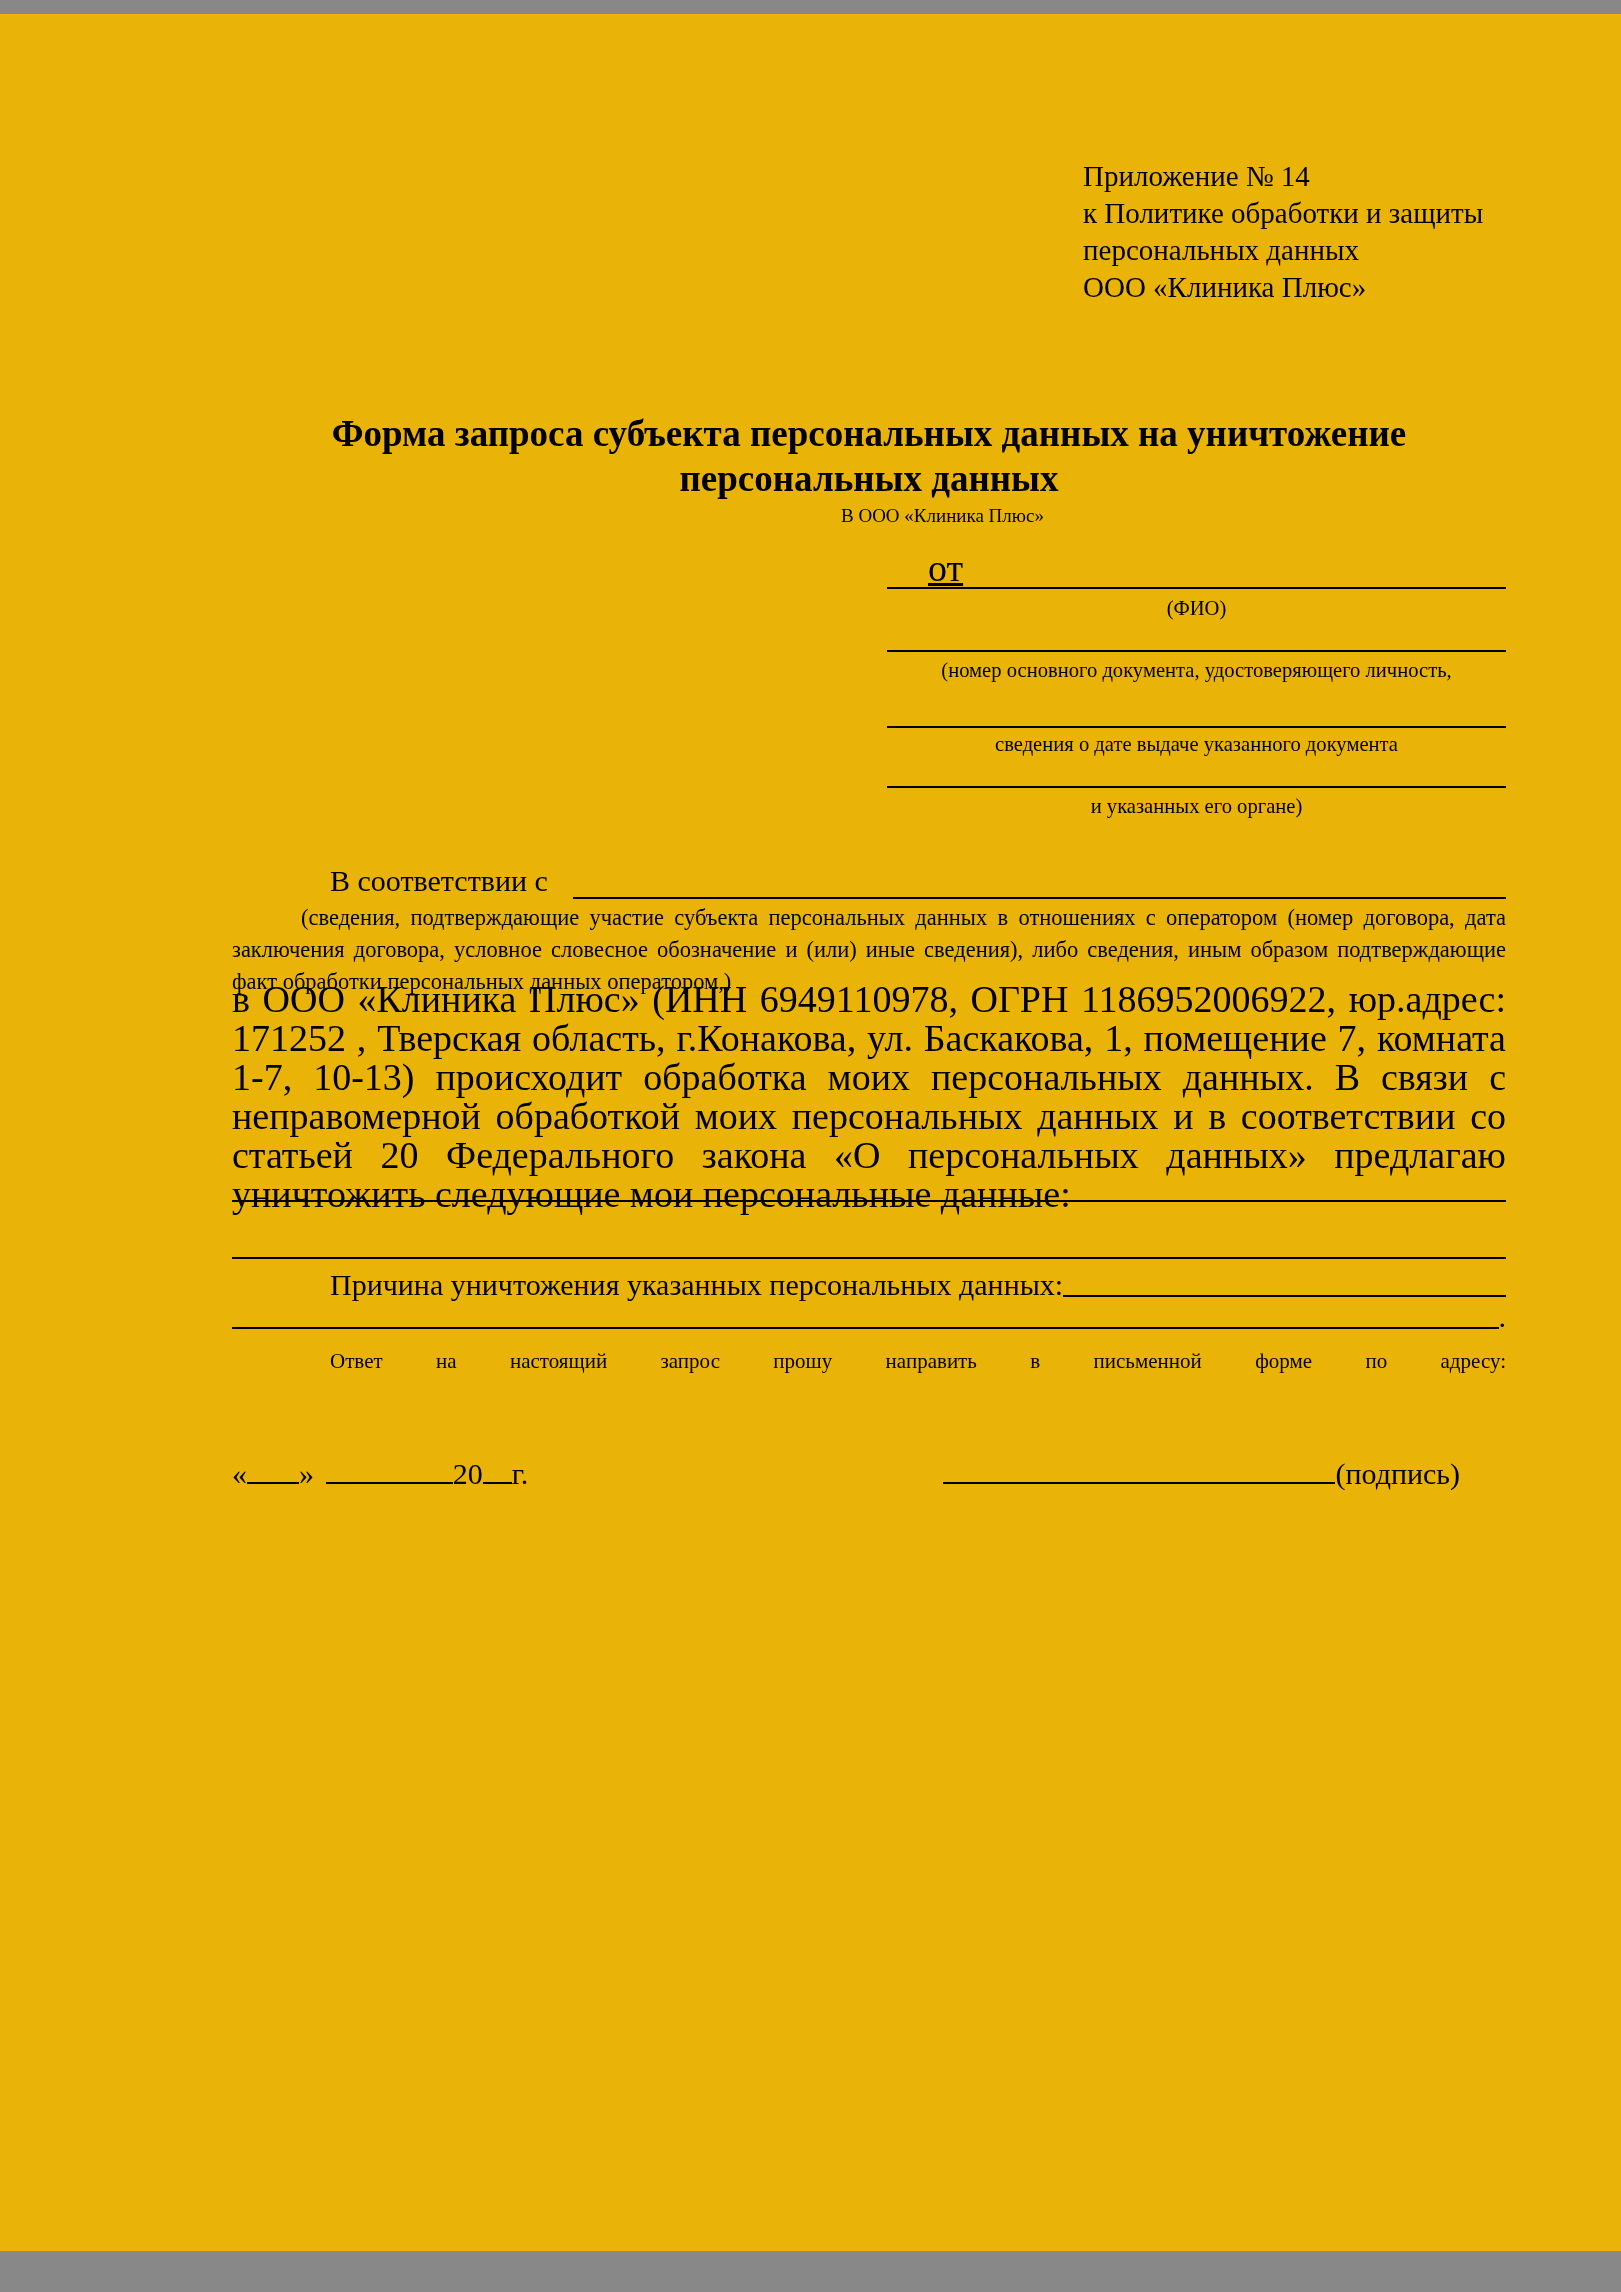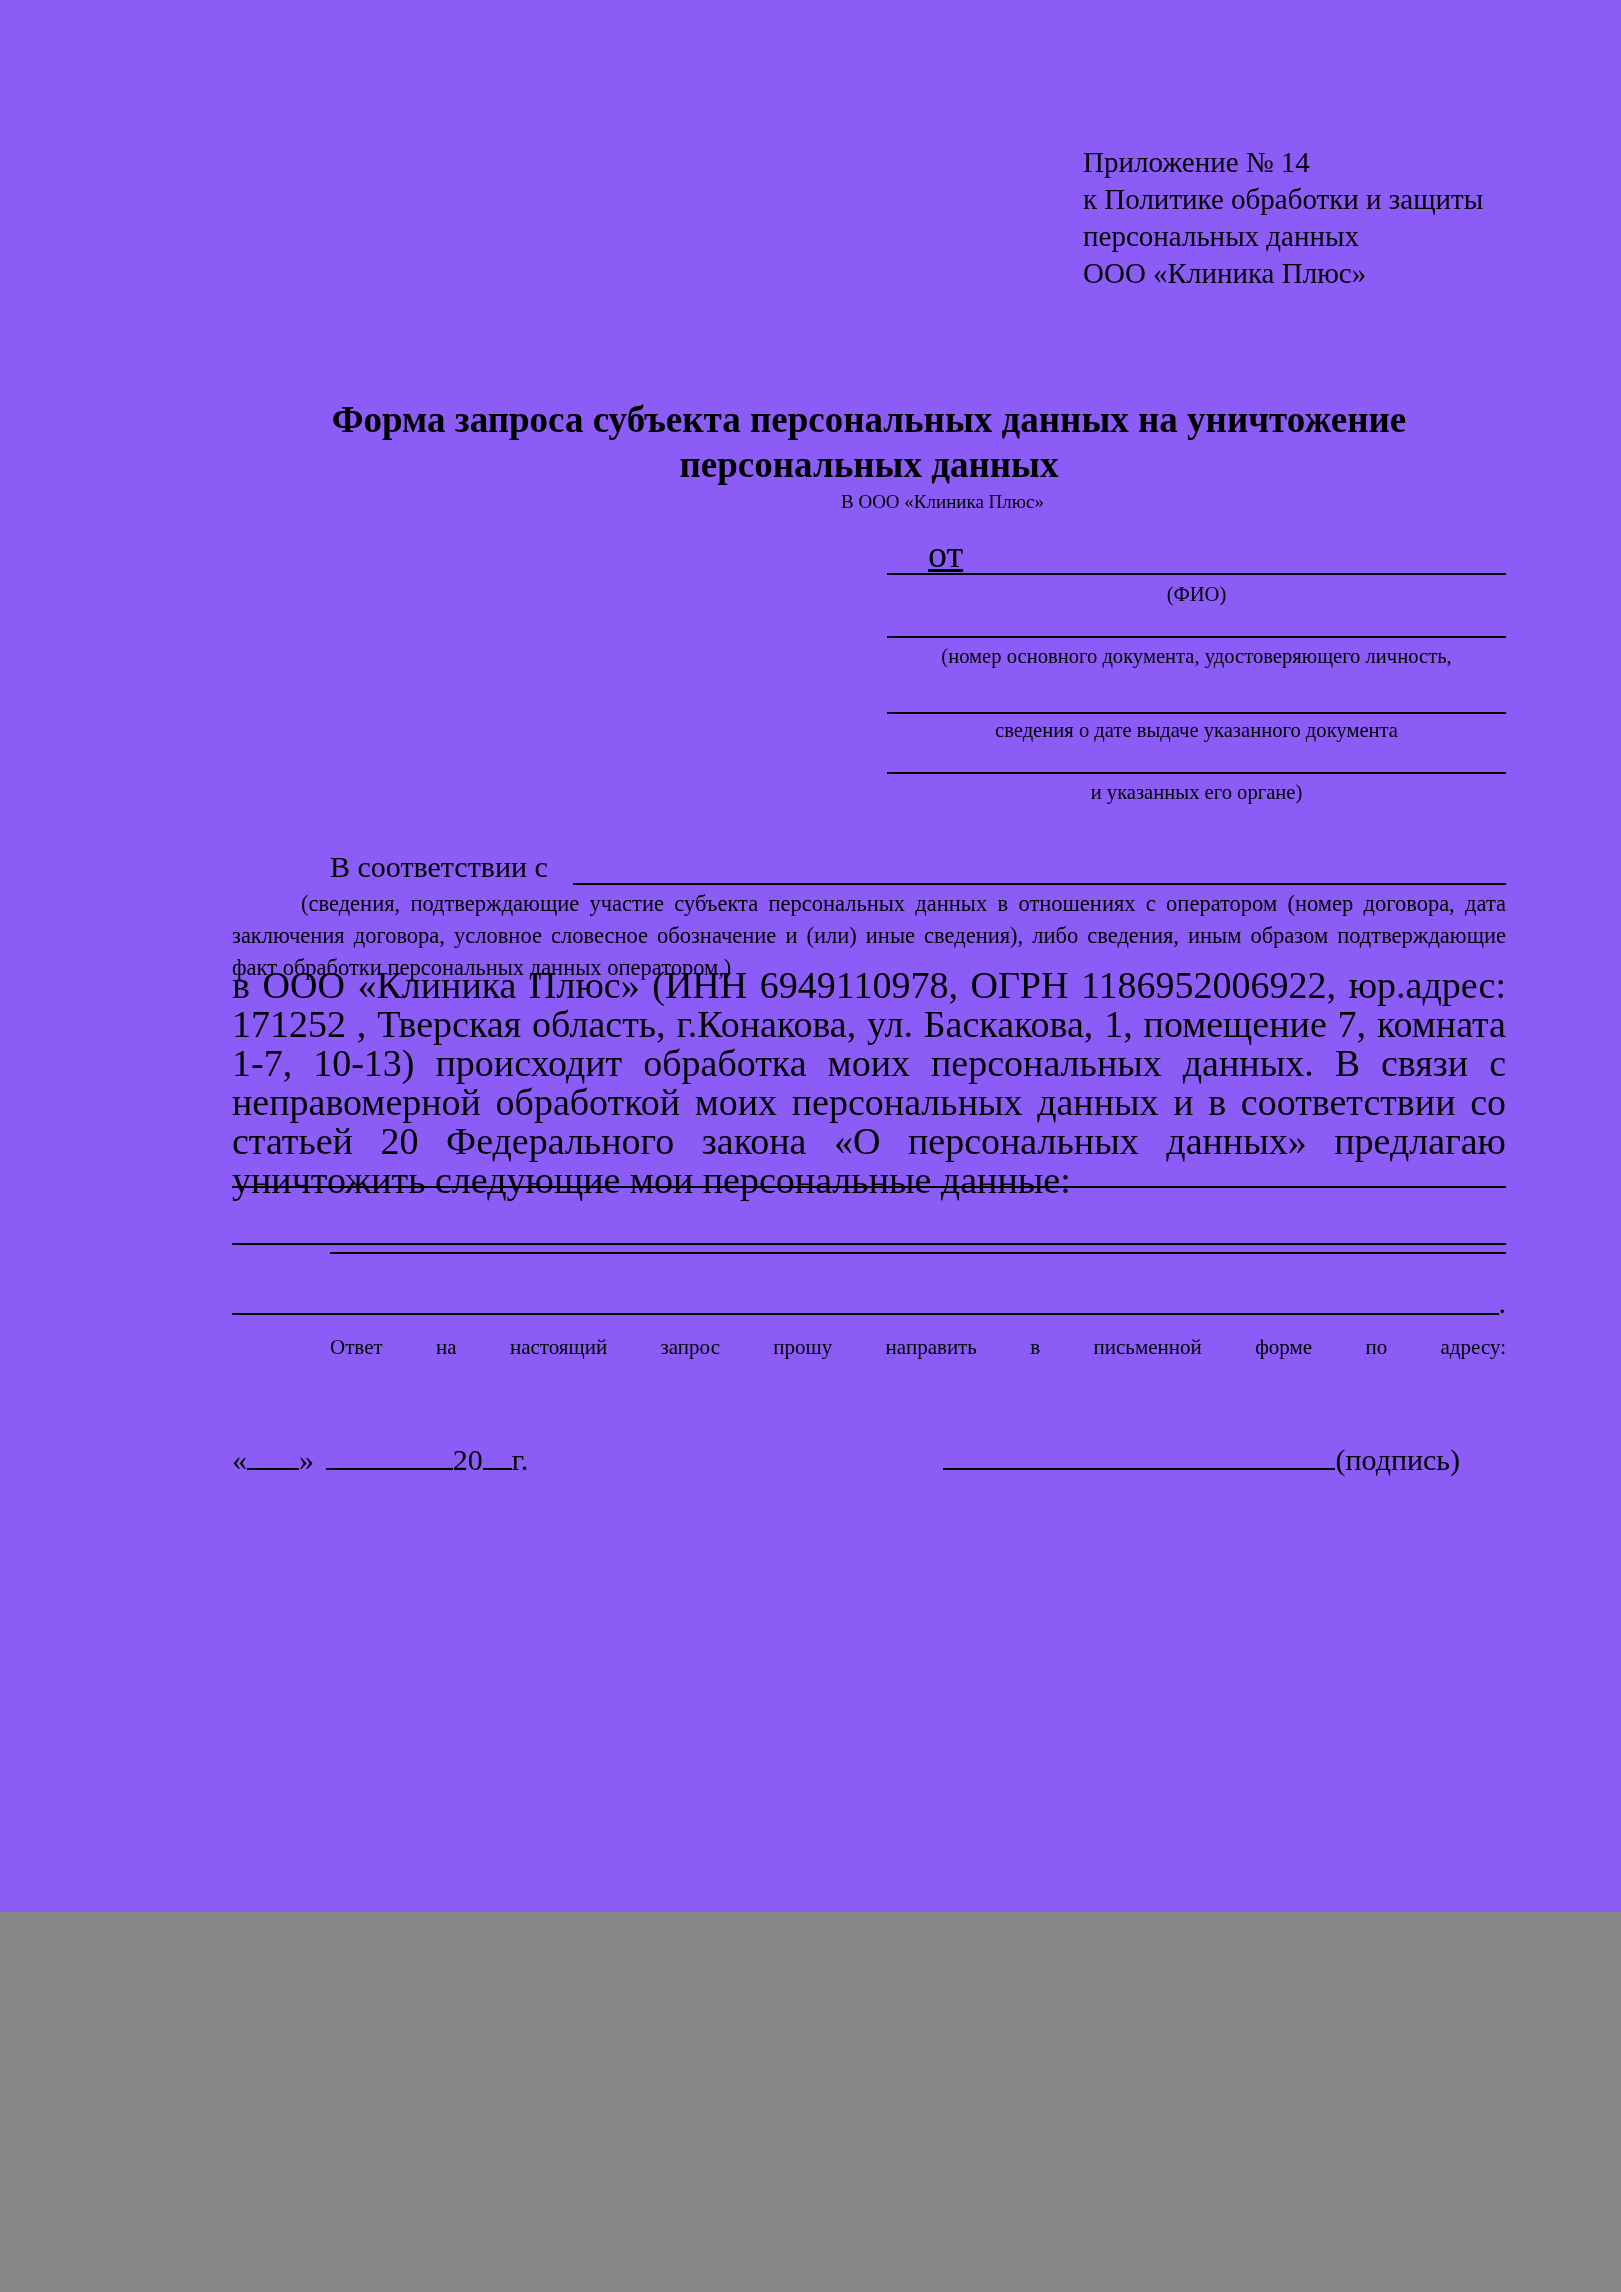--- a/index.html
+++ b/index.html
@@ -1,20 +1,20 @@
 <!DOCTYPE html>
 <html><head>
 <meta charset="utf-8">
 <style>
   html,body { margin:0; padding:0; background:#888; }
   .page {
     position:relative;
-    width:1621px; height:1912px;
-    background:#8b5cf6;
-    margin:0 auto;
+    width:1621px; height:2237px;
+    background:#eab308;
+    margin:14px auto;
     font-family:"Liberation Serif", serif;
     color:#000;
     overflow:hidden;
   }
   .abs { position:absolute; }
 
   
   .appendix { left:1083px; top:144px; width:431px; font-size:29px; line-height:37px; }
 
   
@@ -87,20 +87,21 @@
   <div class="rule" style="left:573px; top:883px; width:933px;"></div>
 
   <div class="abs note">(сведения, подтверждающие участие субъекта персональных данных в отношениях с оператором (номер договора, дата заключения договора, условное словесное обозначение и (или) иные сведения), либо сведения, иным образом подтверждающие факт обработки персональных данных оператором,)</div>
 
   <div class="abs mainpar">в ООО «Клиника Плюс» (ИНН 6949110978, ОГРН 1186952006922, юр.адрес: 171252 , Тверская область, г.Конакова, ул. Баскакова, 1, помещение 7, комната 1-7, 10-13) происходит обработка моих персональных данных. В связи с неправомерной обработкой моих персональных данных и в соответствии со статьей 20 Федерального закона «О персональных данных» предлагаю уничтожить следующие мои персональные данные:</div>
 
   <div class="rule" style="left:232px; top:1186px; width:1274px;"></div>
   <div class="rule" style="left:232px; top:1243px; width:1274px;"></div>
 
   <div class="row" style="left:330px; top:1252px; width:1176px;">
+    <span>Причина уничтожения указанных персональных данных:</span>
     <div class="fill"></div>
   </div>
 
   <div class="row" style="left:232px; top:1284px; width:1274px;">
     <div class="fill"></div>
     <span>.</span>
   </div>
 
   <div class="abs reply">Ответ на настоящий запрос прошу направить в письменной форме по адресу:</div>
 

